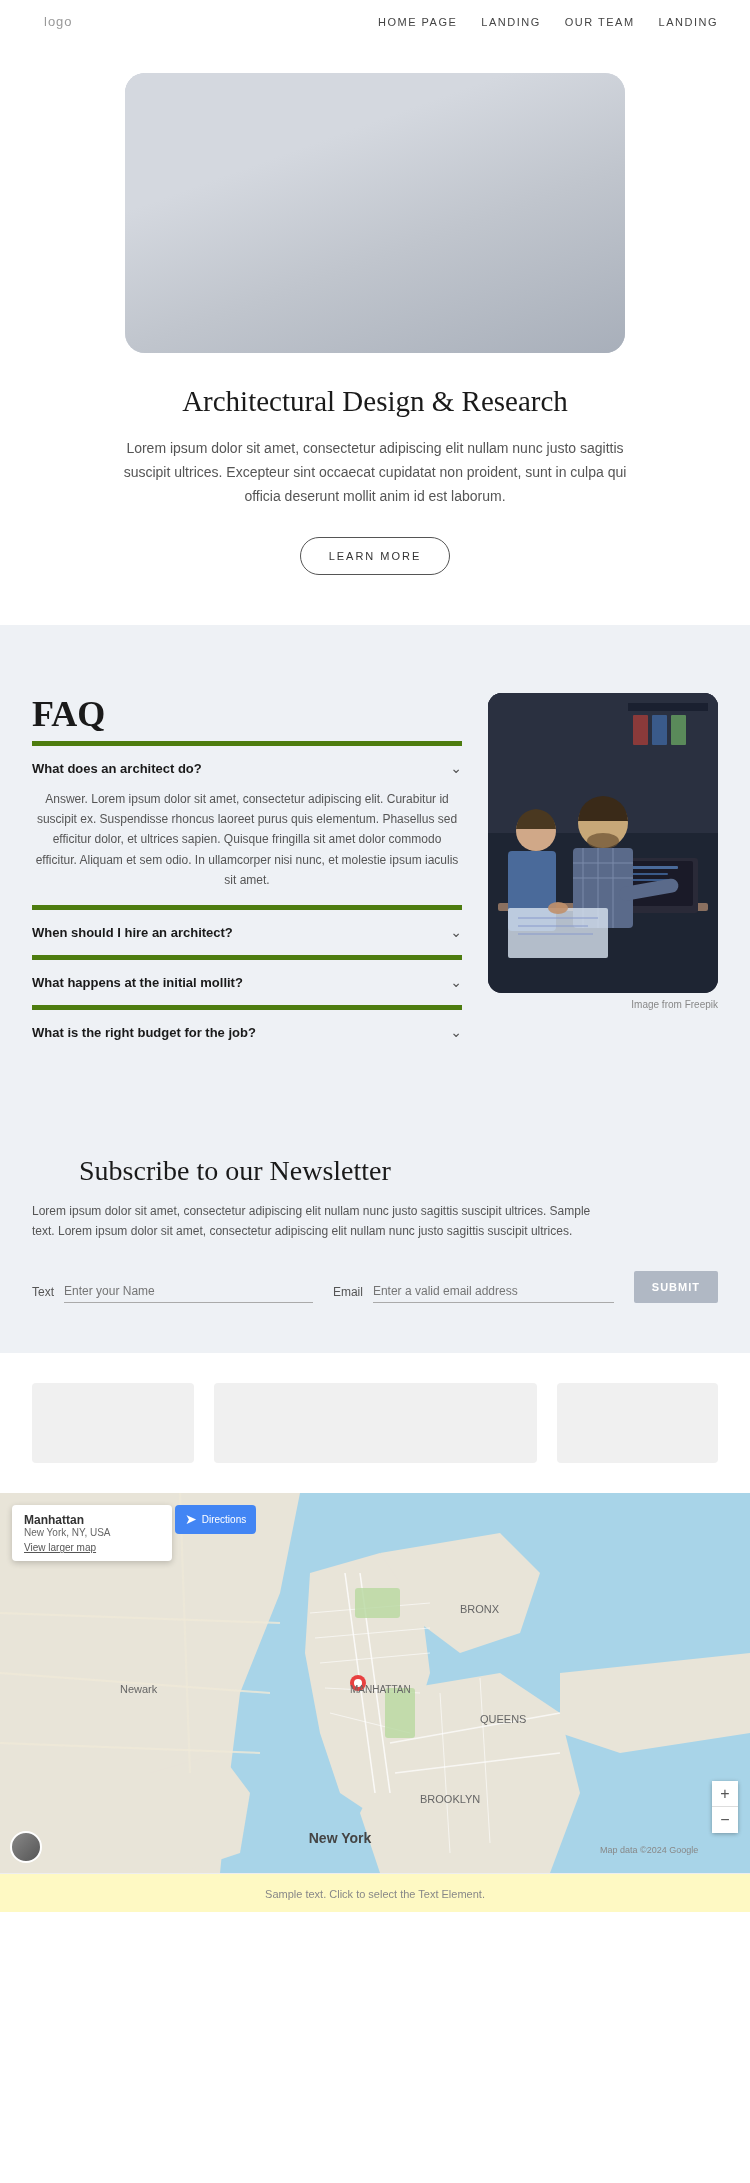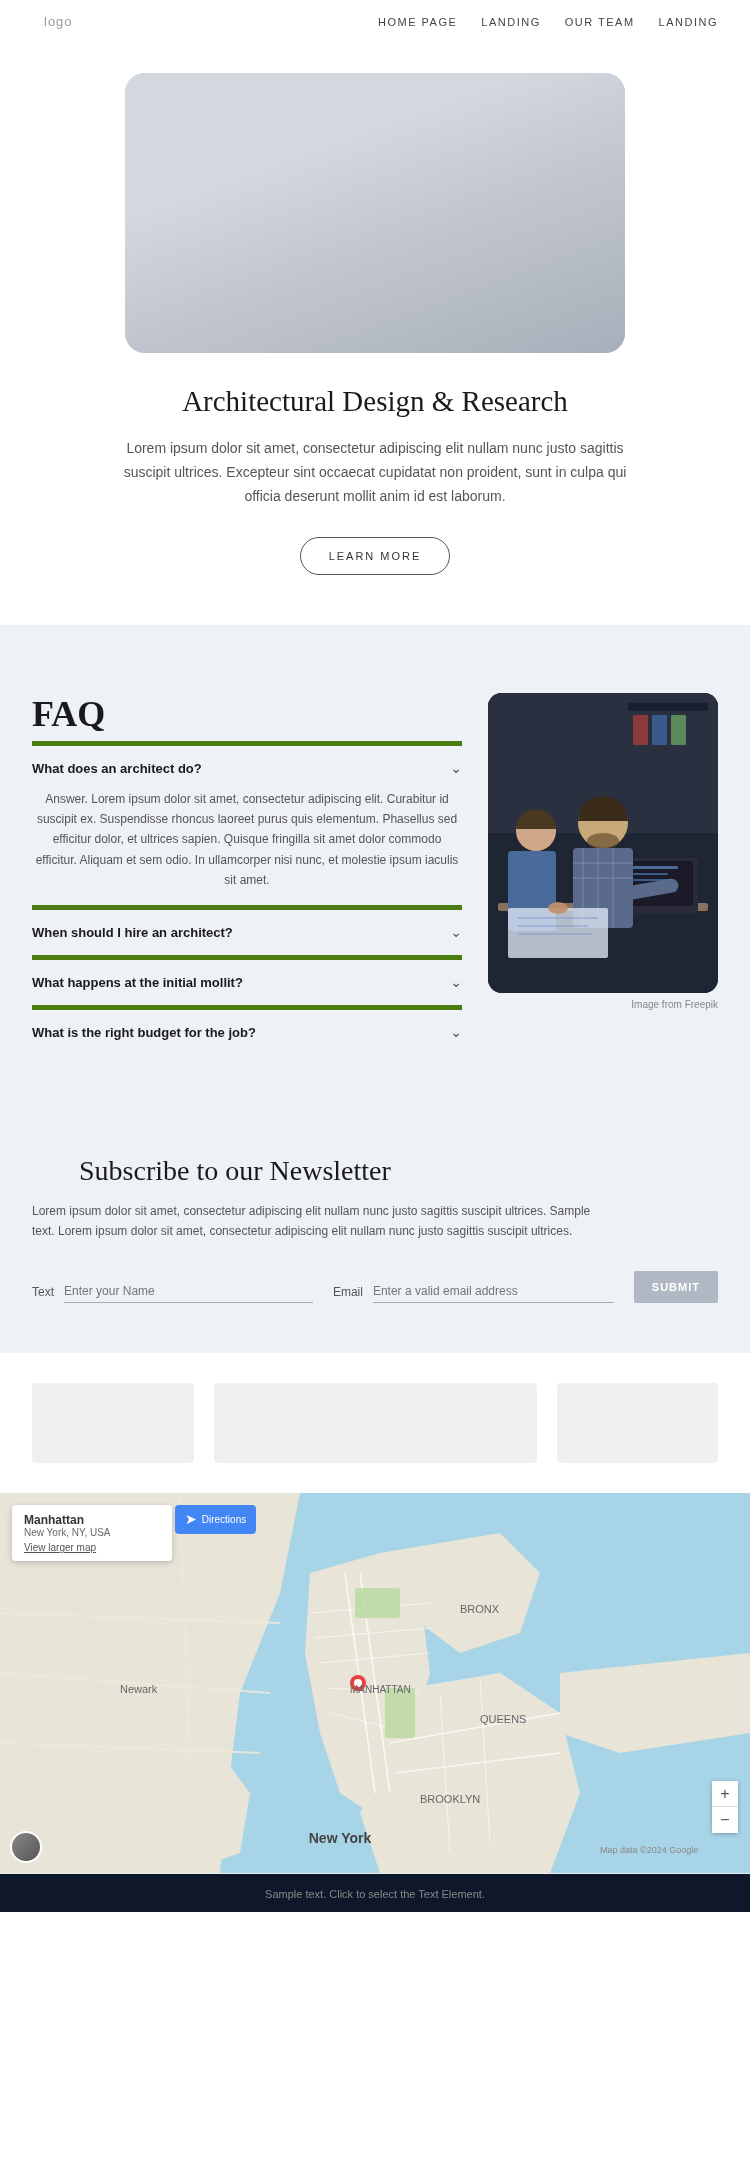--- a/index.html
+++ b/index.html
@@ -150,21 +150,21 @@
     .map-zoom-btn:last-child { border-bottom: none; }
     .map-avatar-bottom {
       position: absolute; bottom: 10px; left: 10px; z-index: 10;
       width: 32px; height: 32px; border-radius: 50%;
       background: linear-gradient(135deg, #888, #555);
       border: 2px solid #fff;
     }
 
     
     .bottom-bar {
-      background: #0f172a; padding: 10px 32px; text-align: center;
+      background: #fef9c3; padding: 10px 32px; text-align: center;
       border-top: 1px solid #eee;
     }
     .bottom-bar-text { font-size: 11px; color: #888; font-family: Arial, sans-serif; }
 
     
     .map-bg { width: 750px; height: 380px; display: block; }
   </style>
 </head>
 <body>
 

